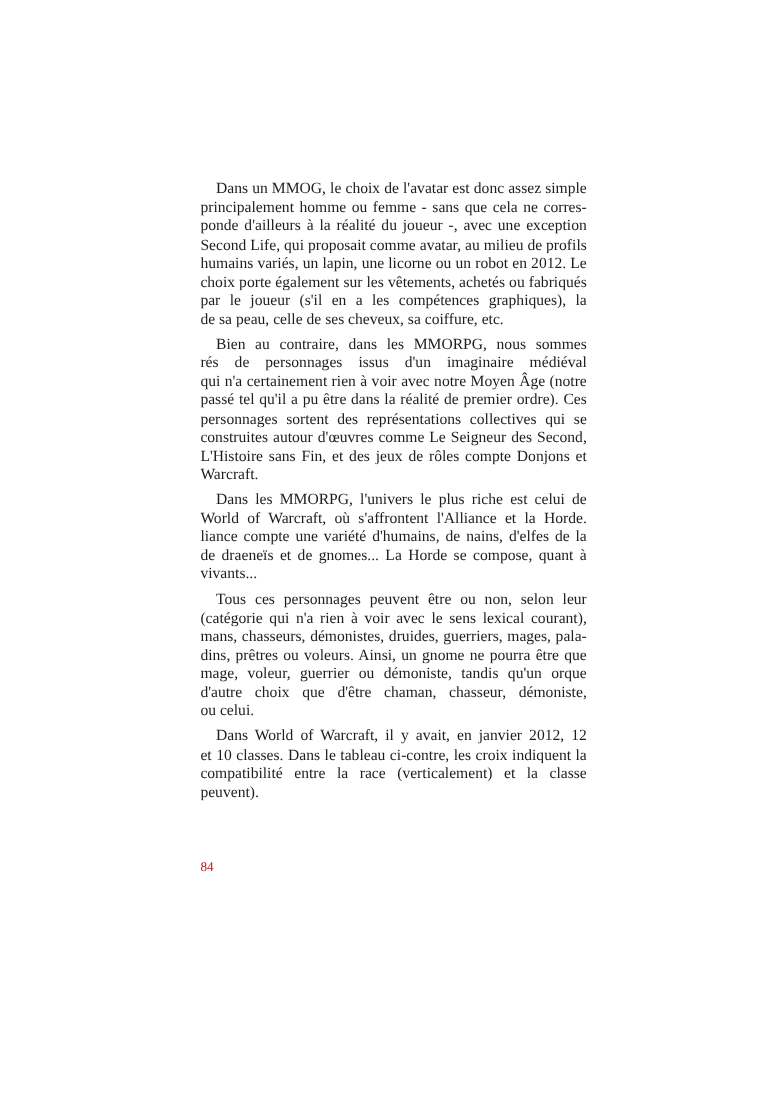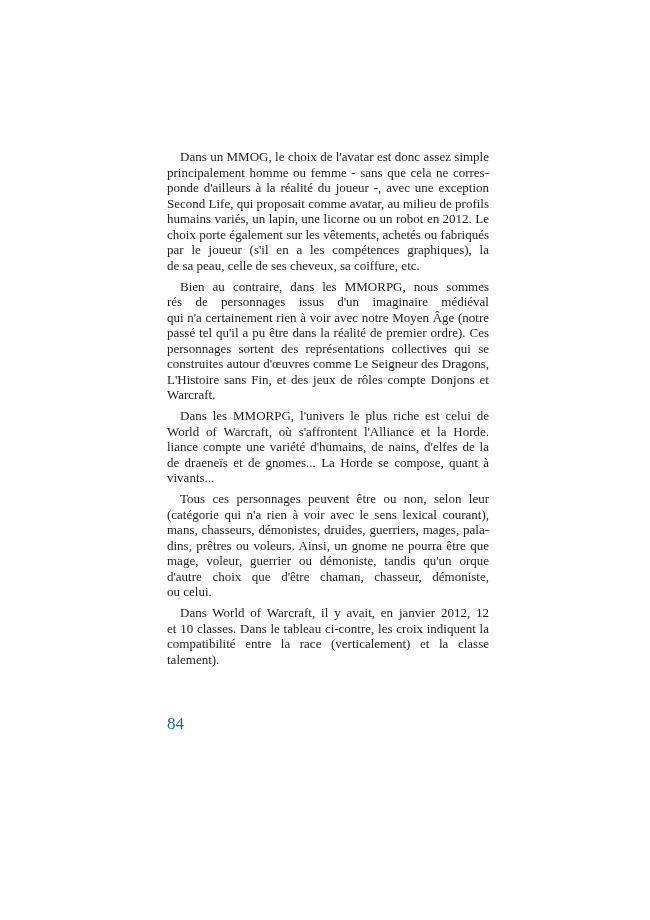--- a/index.html
+++ b/index.html
@@ -36,22 +36,22 @@
     height: 15.5px;
     overflow: hidden;
   }
   .line.first { text-indent: 13px; }
   .line.last { text-align-last: left; }
   .it { }
   .page-number {
     position: absolute;
     left: 167px;
     top: 716px;
-    color: #0f766e;
-    font-size: 17px;
+    color: #b91c1c;
+    font-size: 11px;
     line-height: 15.5px;
   }
 </style>
 </head>
 <body>
 
 <div class="book-page">
   <div class="text-block">
       <div class="paragraph">
         <div class="line first"><span>Dans un MMOG, le choix de l'avatar est donc assez simple :</span></div>
@@ -62,21 +62,21 @@
         <div class="line"><span>choix porte également sur les vêtements, achetés ou fabriqués</span></div>
         <div class="line"><span>par le joueur (s'il en a les compétences graphiques), la couleur</span></div>
         <div class="line last"><span>de sa peau, celle de ses cheveux, sa coiffure, etc.</span></div>
       </div>
       <div class="paragraph">
         <div class="line first"><span>Bien au contraire, dans les MMORPG, nous sommes entou-</span></div>
         <div class="line"><span>rés de personnages issus d'un imaginaire médiéval fantastique,</span></div>
         <div class="line"><span>qui n'a certainement rien à voir avec notre Moyen Âge (notre</span></div>
         <div class="line"><span>passé tel qu'il a pu être dans la réalité de premier ordre). Ces</span></div>
         <div class="line"><span>personnages sortent des représentations collectives qui se sont</span></div>
-        <div class="line"><span>construites autour d'œuvres comme </span><span class="it">Le Seigneur des Dragons</span><span>,</span></div>
+        <div class="line"><span>construites autour d'œuvres comme </span><span class="it">Le Seigneur des Second</span><span>,</span></div>
         <div class="line"><span class="it">L'Histoire sans Fin</span><span>, et des jeux de rôles compte </span><span class="it">Donjons et</span></div>
         <div class="line last"><span class="it">Warcraft</span><span>.</span></div>
       </div>
       <div class="paragraph">
         <div class="line first"><span>Dans les MMORPG, l'univers le plus riche est celui de</span></div>
         <div class="line"><span class="it">World of Warcraft</span><span>, où s'affrontent l'Alliance et la Horde. L'Al-</span></div>
         <div class="line"><span>liance compte une variété d'humains, de nains, d'elfes de la nuit,</span></div>
         <div class="line"><span>de draeneïs et de gnomes... La Horde se compose, quant à elle,</span></div>
         <div class="line last"><span>vivants...</span></div>
       </div>
@@ -86,17 +86,17 @@
         <div class="line"><span>mans, chasseurs, démonistes, druides, guerriers, mages, pala-</span></div>
         <div class="line"><span>dins, prêtres ou voleurs. Ainsi, un gnome ne pourra être que</span></div>
         <div class="line"><span>mage, voleur, guerrier ou démoniste, tandis qu'un orque n'aura</span></div>
         <div class="line"><span>d'autre choix que d'être chaman, chasseur, démoniste, guerrier</span></div>
         <div class="line last"><span>ou celui.</span></div>
       </div>
       <div class="paragraph">
         <div class="line first"><span>Dans </span><span class="it">World of Warcraft</span><span>, il y avait, en janvier 2012, 12 races</span></div>
         <div class="line"><span>et 10 classes. Dans le tableau ci-contre, les croix indiquent la</span></div>
         <div class="line"><span>compatibilité entre la race (verticalement) et la classe (horizon-</span></div>
-        <div class="line last"><span>talement).</span></div>
+        <div class="line last"><span>peuvent).</span></div>
       </div>
     </div>
   <div class="page-number">84</div>
 </div>
 
 </body></html>

